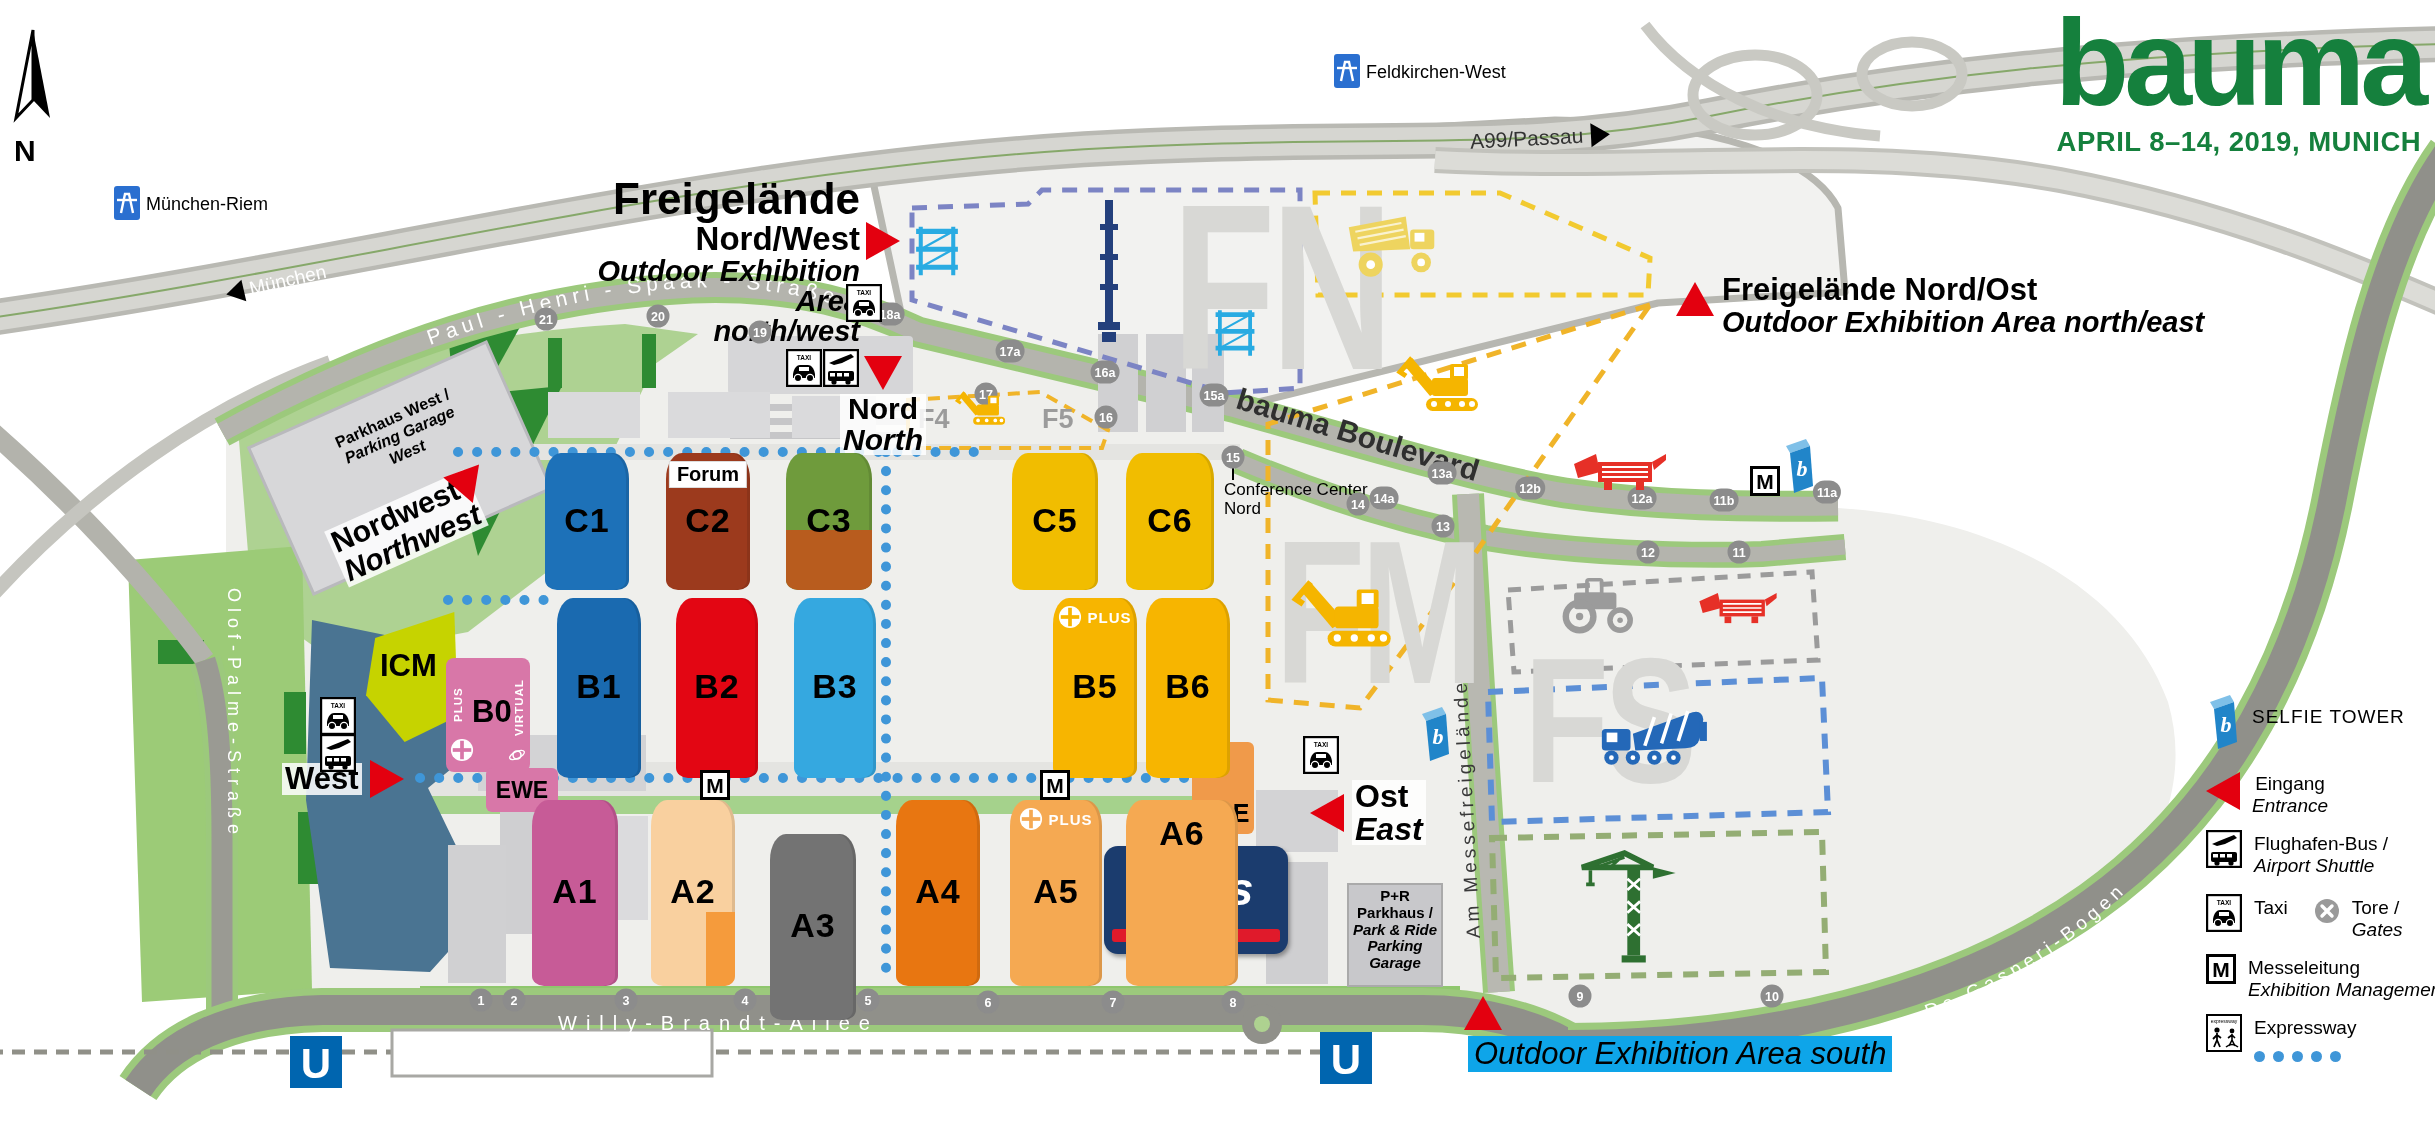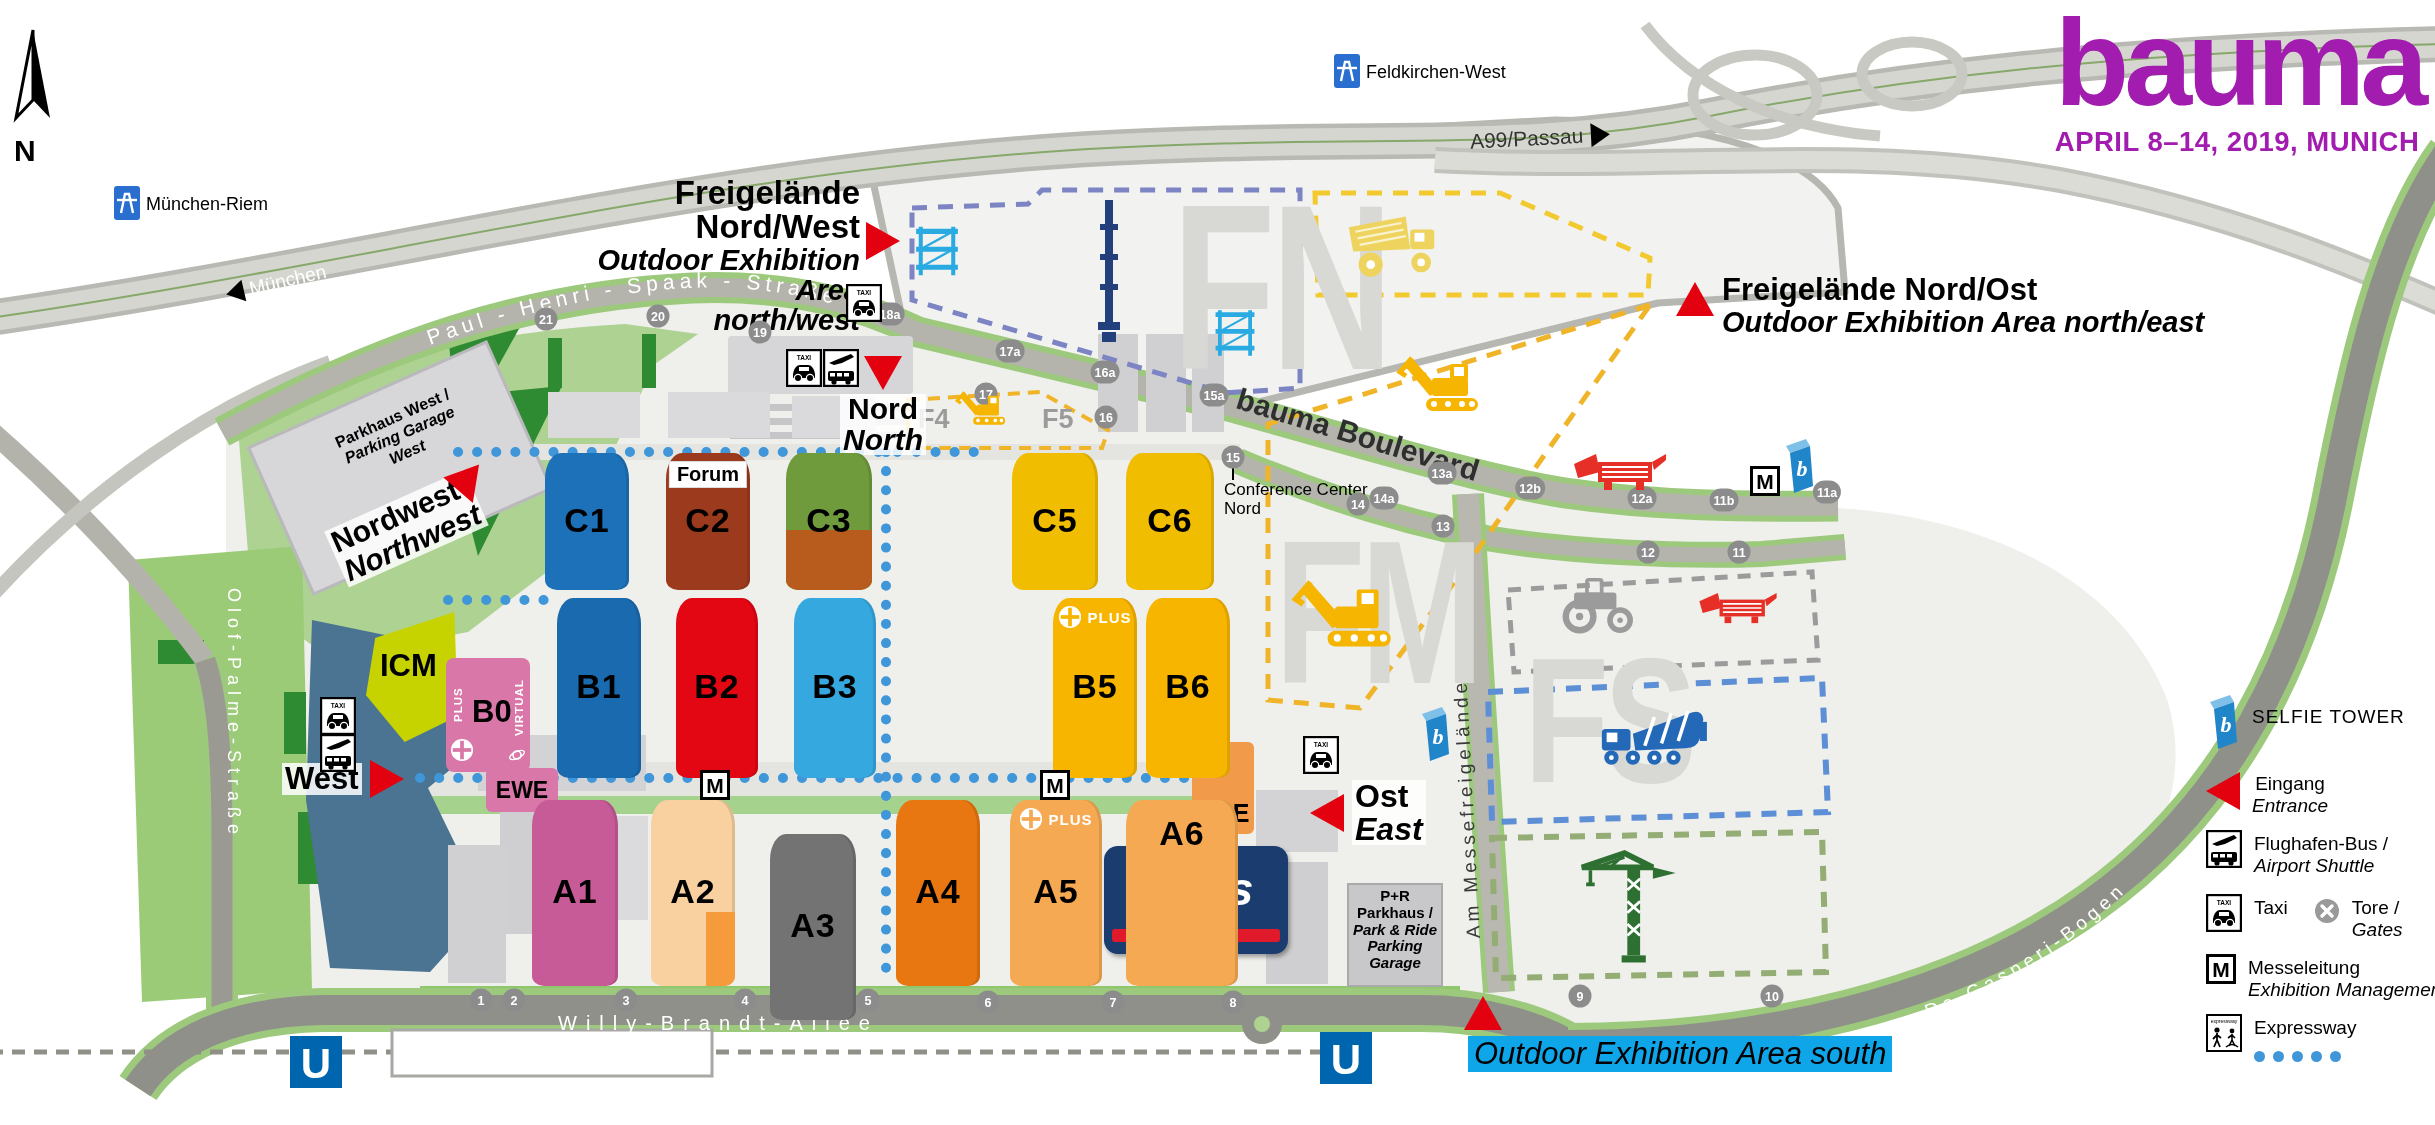--- a/index.html
+++ b/index.html
@@ -36,21 +36,21 @@
   .ent-text .it{font-style:italic;display:block;}
   .bigletters{position:absolute;font-weight:bold;color:#d8d8d5;line-height:.78;
               transform-origin:left top;letter-spacing:-6px;}
   .f-label{position:absolute;font-weight:bold;font-size:27px;color:#9b9b9b;}
   .icon-wrap{position:absolute;line-height:0;}
   .legend{position:absolute;left:2206px;top:692px;width:228px;}
   .lrow{position:absolute;display:flex;align-items:flex-start;gap:12px;}
   .lrow .txt{font-size:19px;line-height:1.15;padding-top:3px;}
   .lrow .it{font-style:italic;display:block;}
   .ldots span{display:inline-block;width:11px;height:11px;border-radius:50%;background:#3f96d8;margin-right:8px;}
-  .logo{position:absolute;right:12px;top:6px;text-align:left;color:#a21caf;}
+  .logo{position:absolute;right:12px;top:6px;text-align:center;color:#15803d;}
   .logo .word{font-weight:bold;font-size:122px;line-height:.95;letter-spacing:-5px;}
   .logo .tag{font-weight:bold;font-size:27.5px;letter-spacing:.5px;margin-top:4px;}
   .mitas{position:absolute;left:1104px;top:846px;width:184px;height:108px;background:#1b3c6e;
          border-radius:14px;box-shadow:2px 3px 4px rgba(0,0,0,.35);}
   .mitas .word{position:absolute;left:0;right:0;top:16px;text-align:center;color:#fff;
                font-weight:bold;font-style:italic;font-size:46px;letter-spacing:-1px;}
   .mitas .bar{position:absolute;left:8px;right:8px;bottom:12px;height:13px;background:#e01a2b;border-radius:3px;}
   .vtext{writing-mode:vertical-rl;transform:rotate(180deg);color:#fff;font-weight:bold;font-size:11.5px;letter-spacing:1px;}
   .smallcap{font-size:17px;line-height:1.12;}
 </style>
@@ -220,21 +220,21 @@
     <div class="ent-text" style="font-size:30px;"><span>Nordwest</span><span class="it">Northwest</span></div>
   </div>
   <div class="abs" style="left:448px;top:470px;">
       <span class="tri tri-down" style="transform:rotate(-20deg);display:block;"></span>
     </div>
   <div class="ent" style="left:1310px;top:780px;">
     <span class="tri tri-left"></span>
     <div class="ent-text" style="font-size:32px;"><span>Ost</span><span class="it">East</span></div>
   </div>
   <div class="abs" style="left:560px;top:176px;width:300px;text-align:right;line-height:1.04;">
-    <div style="font-weight:bold;font-size:33px;">Freigelände</div>
+    <div style="font-weight:bold;font-size:44px;">Freigelände</div>
     <div style="font-weight:bold;font-size:33px;">Nord/West</div>
     <div style="font-weight:bold;font-style:italic;font-size:29px;">Outdoor Exhibition Area</div>
     <div style="font-weight:bold;font-style:italic;font-size:29px;">north/west</div>
   </div>
   <div class="abs" style="left:866px;top:222px;"><span class="tri tri-right"></span></div>
   <div class="abs" style="left:1676px;top:282px;"><span class="tri tri-up"></span></div>
   <div class="abs" style="left:1722px;top:274px;line-height:1.05;">
     <div style="font-weight:bold;font-size:31px;">Freigelände Nord/Ost</div>
     <div style="font-weight:bold;font-style:italic;font-size:29px;">Outdoor Exhibition Area north/east</div>
   </div>

